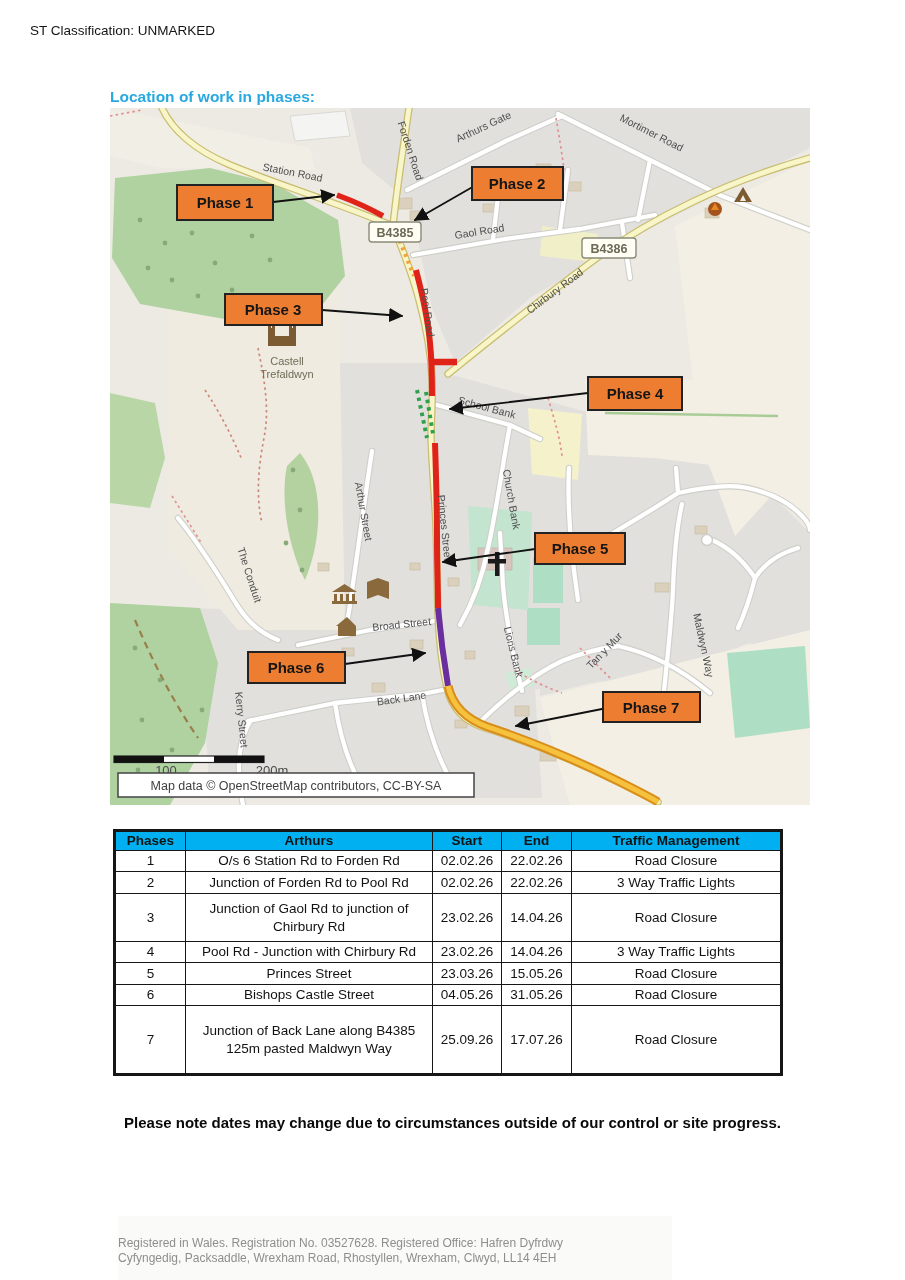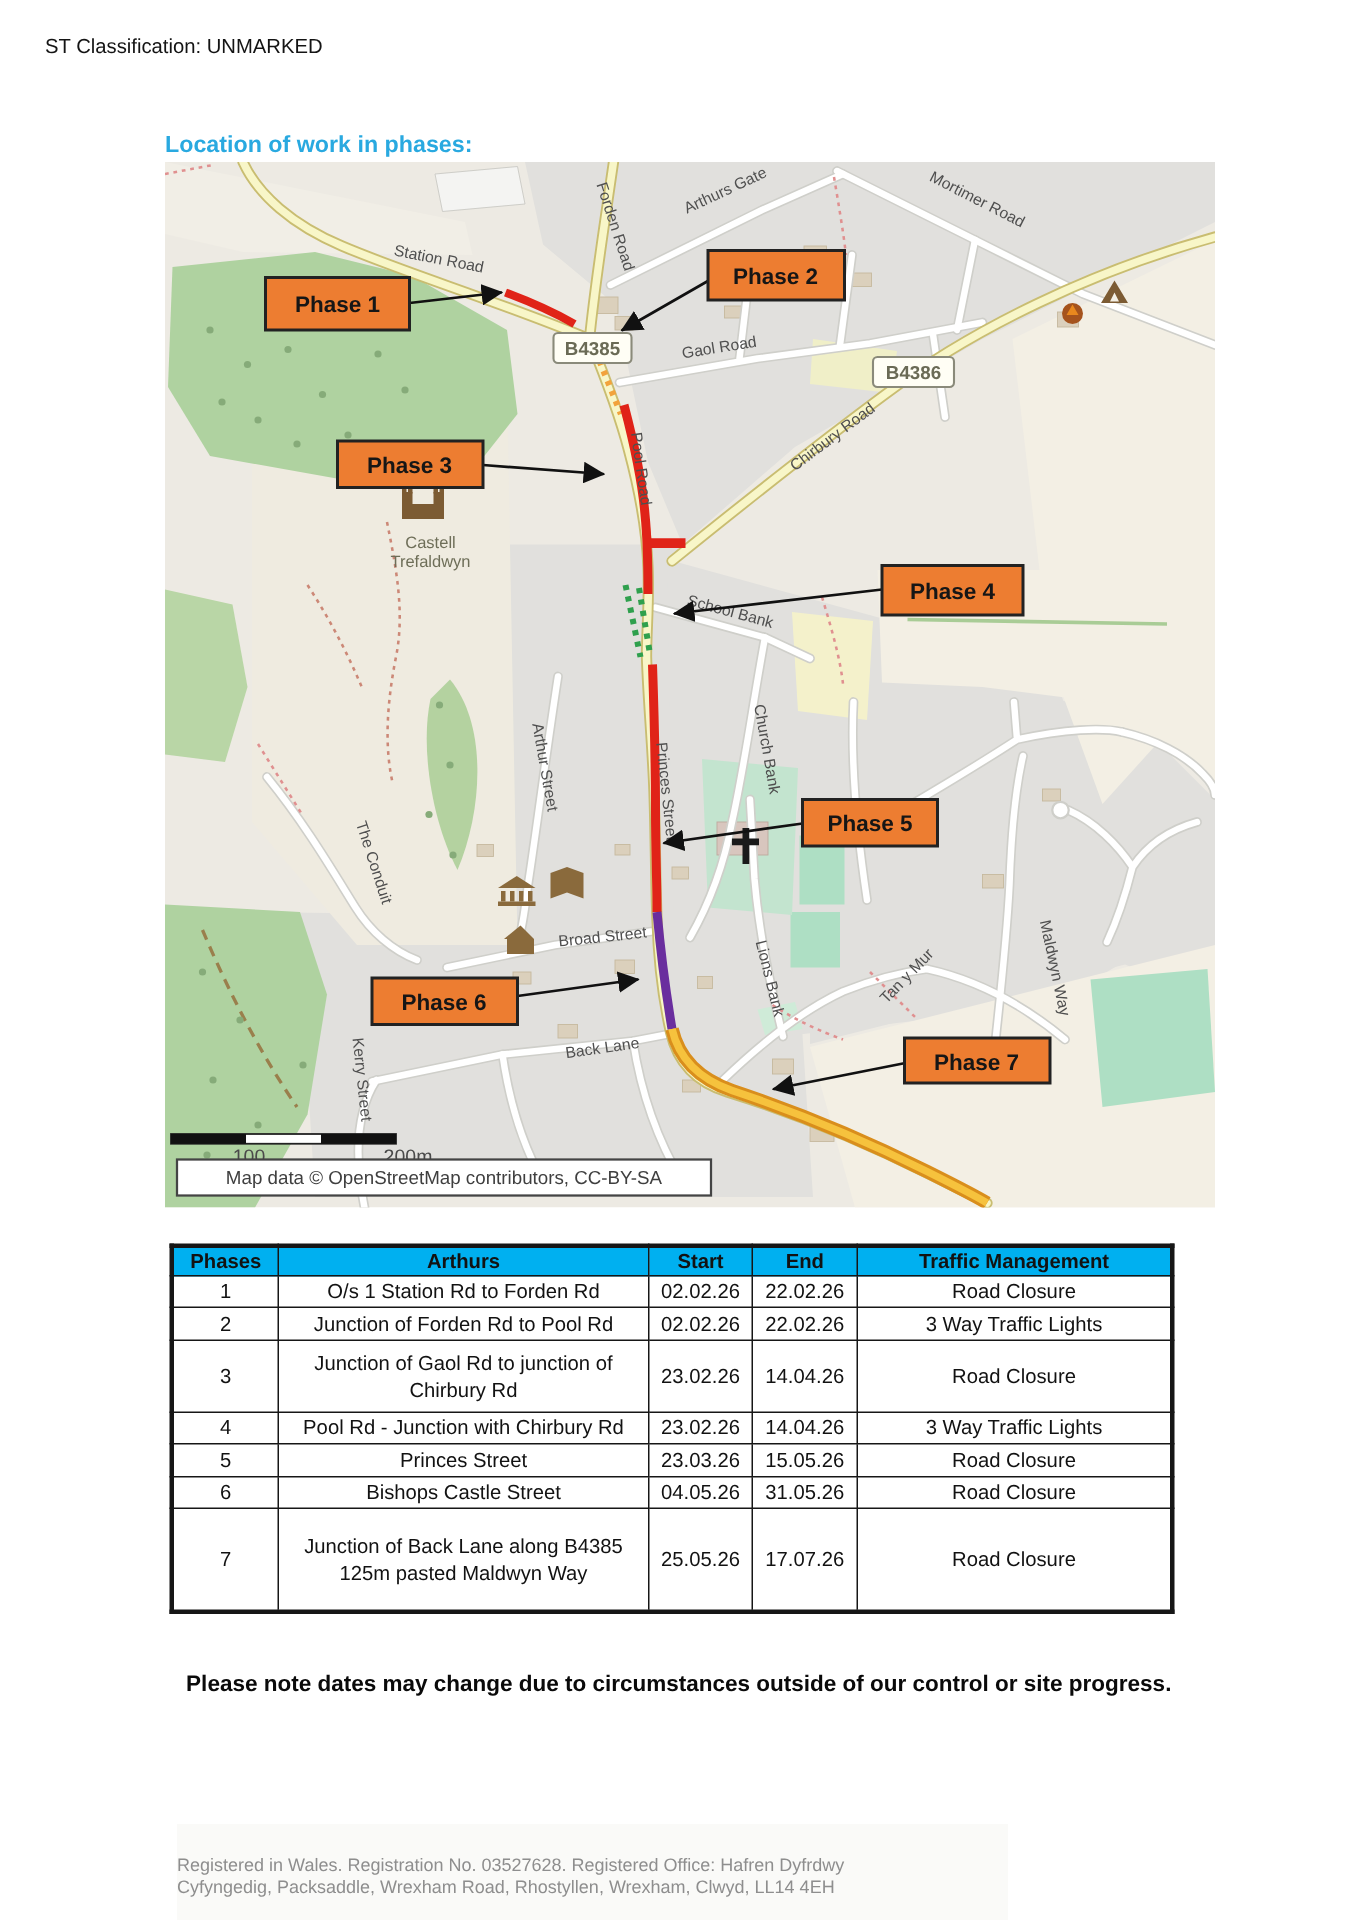--- a/index.html
+++ b/index.html
@@ -350,21 +350,21 @@
     <tbody>
         <tr style="height:20px">
       <th>Phases</th>
       <th>Arthurs</th>
       <th>Start</th>
       <th>End</th>
       <th>Traffic Management</th>
     </tr>
     <tr style="height:21px">
       <td>1</td>
-      <td>O/s 1 Station Rd to Forden Rd</td>
+      <td>O/s 6 Station Rd to Forden Rd</td>
       <td>02.02.26</td>
       <td>22.02.26</td>
       <td>Road Closure</td>
     </tr>
     <tr style="height:22px">
       <td>2</td>
       <td>Junction of Forden Rd to Pool Rd</td>
       <td>02.02.26</td>
       <td>22.02.26</td>
       <td>3 Way Traffic Lights</td>
@@ -393,21 +393,21 @@
     <tr style="height:21px">
       <td>6</td>
       <td>Bishops Castle Street</td>
       <td>04.05.26</td>
       <td>31.05.26</td>
       <td>Road Closure</td>
     </tr>
     <tr style="height:69px">
       <td>7</td>
       <td>Junction of Back Lane along B4385 125m pasted Maldwyn Way</td>
-      <td>25.05.26</td>
+      <td>25.09.26</td>
       <td>17.07.26</td>
       <td>Road Closure</td>
     </tr>
   </tbody>
     </table>
 
   <div class="note">Please note dates may change due to circumstances outside of our control or site progress.</div>
 
   <div class="footer-box">
     <div>Registered in Wales. Registration No. 03527628. Registered Office: Hafren Dyfrdwy</div>

